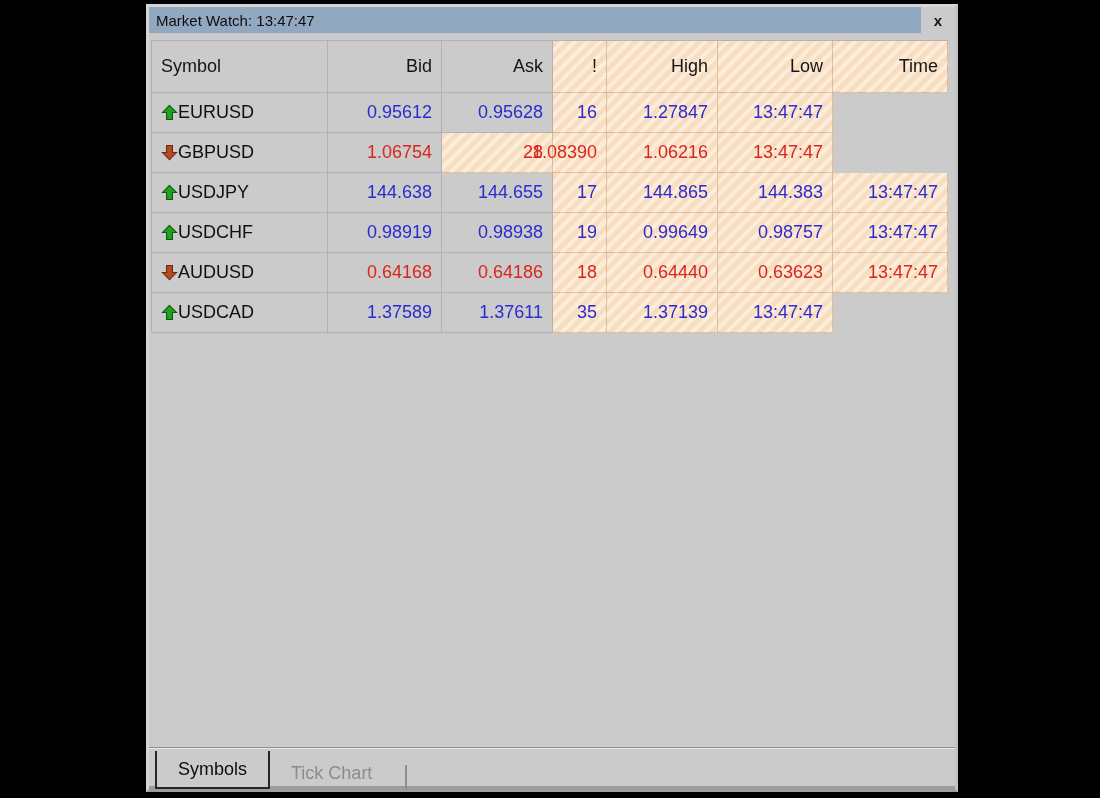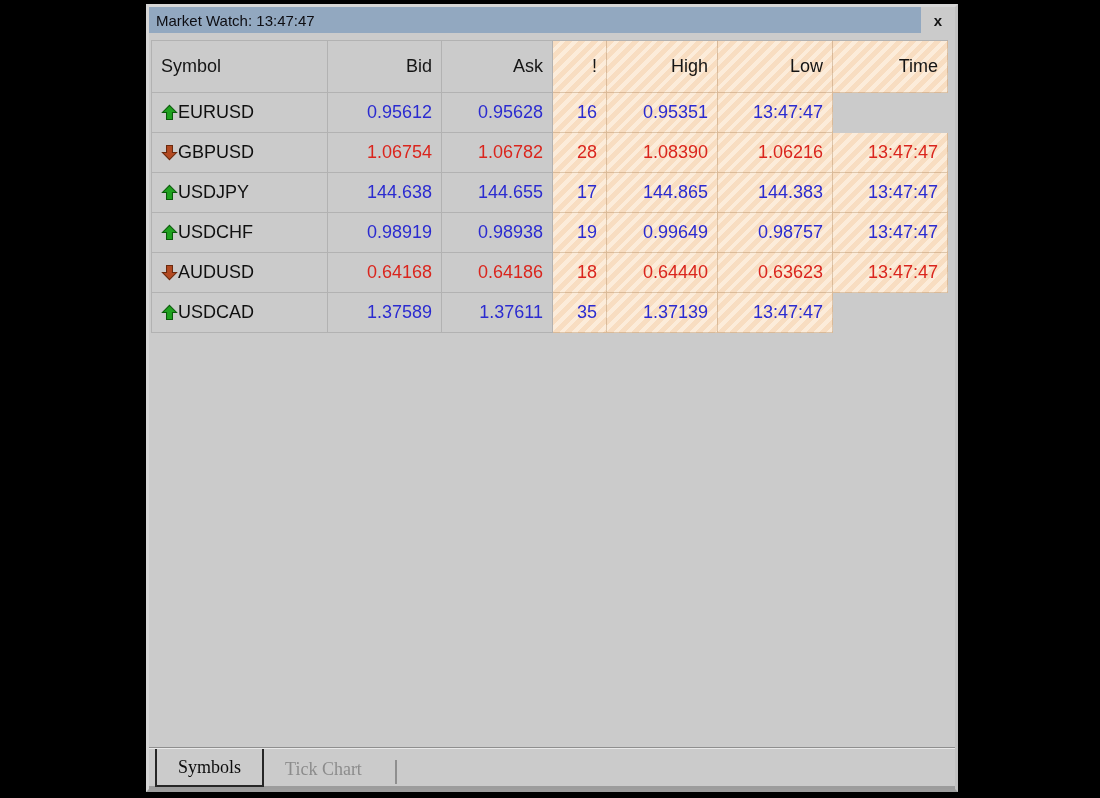--- a/index.html
+++ b/index.html
@@ -28,22 +28,22 @@
             var(--hatch-stripe,#fcecda) 5px,var(--hatch-stripe,#fcecda) 9px);
            border-right-color:rgba(150,105,60,.30);border-bottom-color:rgba(150,105,60,.30);}
   .up{color:var(--up,#2b2bd0);}
   .down{color:var(--down,#da251d);}
   .sym-label{color:#101010;}
   .sym-cell{gap:0;}
   .arrow{width:17px;height:17px;flex:0 0 auto;}
   .arrow-up path{fill:var(--arrow-up,#1fa11f);stroke:#0a5a0a;stroke-width:1;}
   .arrow-down path{fill:var(--arrow-down,#b34a22);stroke:#6b2a0e;stroke-width:1;}
   .tabstrip{margin-top:auto;height:42px;flex:0 0 auto;position:relative;display:flex;
-            align-items:center;padding-left:6px;box-sizing:border-box;
-            box-shadow:inset 0 -3px 0 #9c9c9c;font-family:Liberation Serif, serif;}
+            align-items:flex-end;padding-left:6px;box-sizing:border-box;
+            box-shadow:inset 0 -3px 0 #9c9c9c;}
   .tabstrip::before{content:'';position:absolute;top:0;left:0;right:0;height:1px;background:#8f8f8f;}
   .tabstrip::after{content:'';position:absolute;top:1px;left:0;right:0;height:1px;background:#e9e9e9;}
   .tab{font-size:18px;height:36px;display:flex;align-items:center;padding:0 21px;
        position:relative;z-index:2;cursor:default;}
   .tab.active{background:#cbcbcb;border:2px solid #262626;border-top:none;color:#0c0c0c;}
   .tab.inactive{color:#8c8c8c;margin-top:3px;height:32px;}
   .tab-sep{width:2px;height:24px;background:#8f8f8f;margin-top:7px;margin-left:12px;
            position:relative;z-index:2;}
 </style>
 </head>
@@ -75,32 +75,31 @@
           <div class="row">
             <div class="cell left sym-cell">
               <span class="arrow arrow-up"><svg viewBox="0 0 16 16" width="17" height="17">
                   <path d="M8 1.3 L14.6 8 L10.8 8 L10.8 14.6 L5.2 14.6 L5.2 8 L1.4 8 Z"></path>
                 </svg></span>
               <span class="sym-label">EURUSD</span>
             </div>
             <div class="cell up">0.95612</div>
             <div class="cell up">0.95628</div>
             <div class="cell up hatched">16</div>
-            <div class="cell up hatched">0.95351</div>
+            <div class="cell up hatched">1.27847</div>
             <div class="cell up hatched">13:47:47</div>
           </div>
           <div class="row">
             <div class="cell left sym-cell">
               <span class="arrow arrow-down"><svg viewBox="0 0 16 16" width="17" height="17">
                   <path d="M8 14.7 L14.6 8 L10.8 8 L10.8 1.4 L5.2 1.4 L5.2 8 L1.4 8 Z"></path>
                 </svg></span>
               <span class="sym-label">GBPUSD</span>
             </div>
             <div class="cell down">1.06754</div>
-            <div class="cell down">1.06782</div>
             <div class="cell down hatched">28</div>
             <div class="cell down hatched">1.08390</div>
             <div class="cell down hatched">1.06216</div>
             <div class="cell down hatched">13:47:47</div>
           </div>
           <div class="row">
             <div class="cell left sym-cell">
               <span class="arrow arrow-up"><svg viewBox="0 0 16 16" width="17" height="17">
                   <path d="M8 1.3 L14.6 8 L10.8 8 L10.8 14.6 L5.2 14.6 L5.2 8 L1.4 8 Z"></path>
                 </svg></span>

